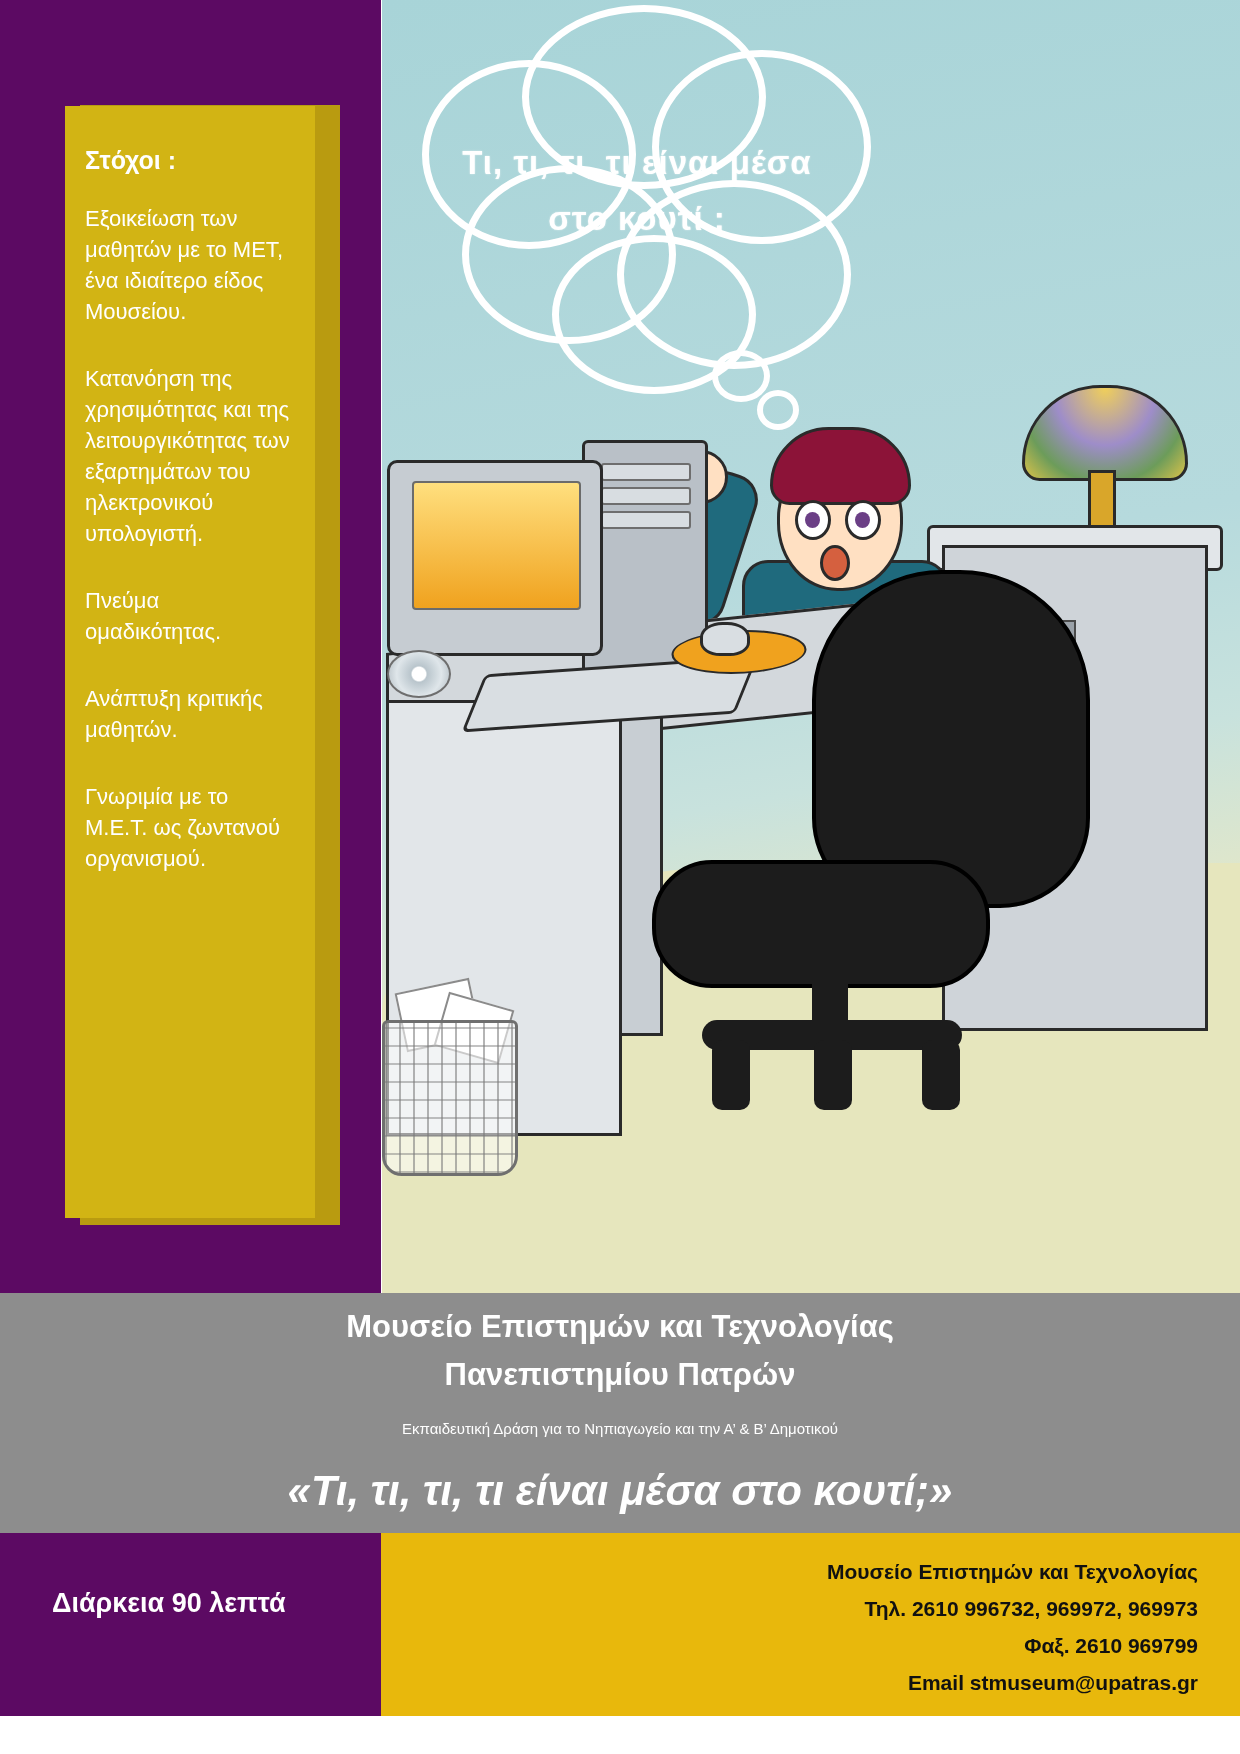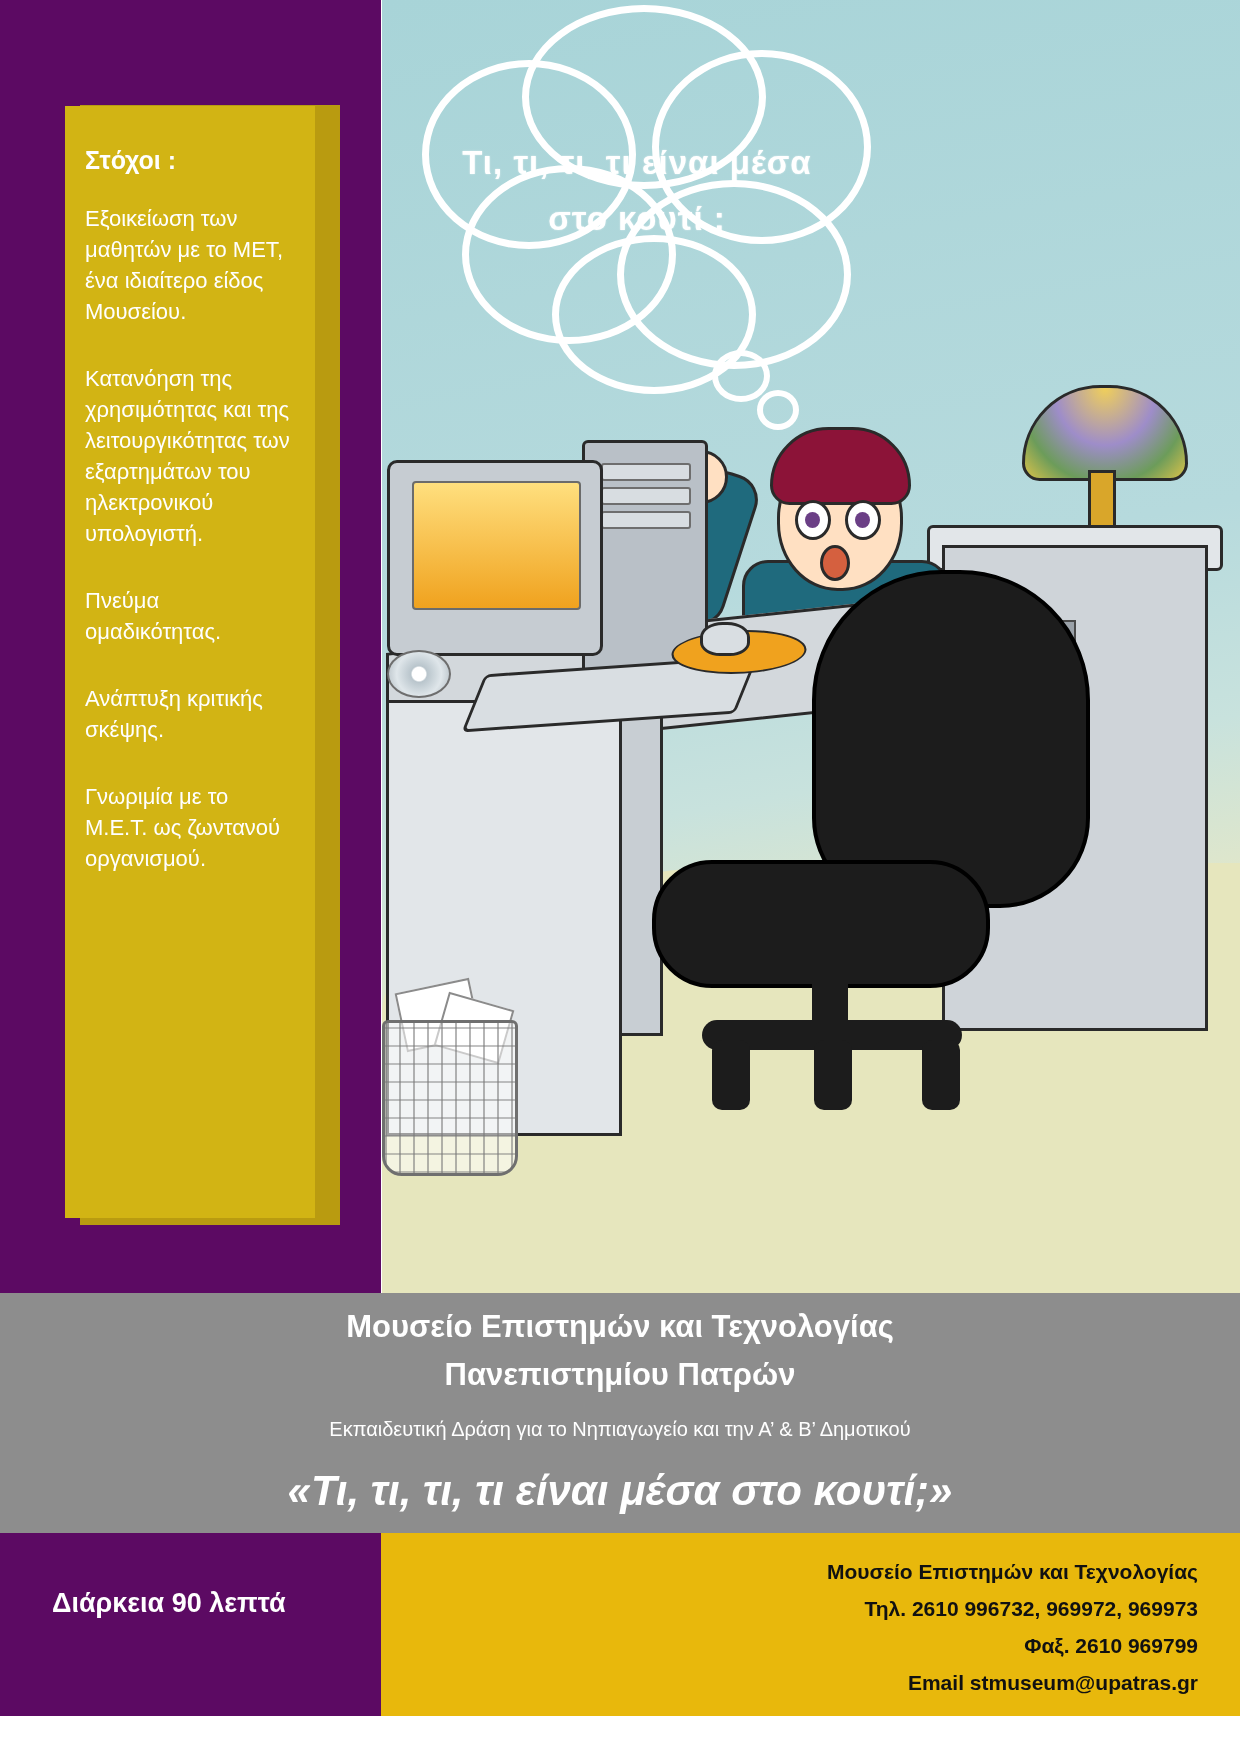--- a/index.html
+++ b/index.html
@@ -444,21 +444,21 @@
     text-align: center;
     box-sizing: border-box;
     padding-top: 10px;
   }
   .museum-line1, .museum-line2 {
     font-size: 31px;
     font-weight: bold;
     line-height: 48px;
   }
   .action-line {
-    font-size: 20px;
+    font-size: 15px;
     line-height: 40px;
     margin-top: 10px;
   }
   .quote-line {
     font-size: 42px;
     font-weight: bold;
     font-style: italic;
     margin-top: 18px;
   }
 
@@ -583,21 +583,21 @@
       <div class="paper" style="left:58px;top:1000px;width:64px;height:52px;transform:rotate(16deg);"></div>
       <div class="bin"></div>
     </div>
 
     <div class="goals-shadow"></div>
     <div class="goals-panel">
       <div class="goals-title">Στόχοι :</div>
       <p class="goal-item">Εξοικείωση των μαθητών με το ΜΕΤ, ένα ιδιαίτερο είδος Μουσείου.</p>
       <p class="goal-item">Κατανόηση  της χρησιμότητας και της λειτουργικότητας των εξαρτημάτων του ηλεκτρονικού υπολογιστή.</p>
       <p class="goal-item">Πνεύμα ομαδικότητας.</p>
-      <p class="goal-item">Ανάπτυξη κριτικής σκέψης.</p>
+      <p class="goal-item">Ανάπτυξη κριτικής μαθητών.</p>
       <p class="goal-item">Γνωριμία με το Μ.Ε.Τ. ως ζωντανού οργανισμού.</p>
     </div>
   </div>
 
   <div class="grey-band">
     <div class="museum-line1">Μουσείο Επιστημών και Τεχνολογίας</div>
     <div class="museum-line2">Πανεπιστημίου Πατρών</div>
     <div class="action-line">Εκπαιδευτική Δράση για το Νηπιαγωγείο και την Α’ &amp; Β’ Δημοτικού</div>
     <div class="quote-line">«Τι, τι, τι, τι είναι μέσα στο κουτί;»</div>
   </div>

